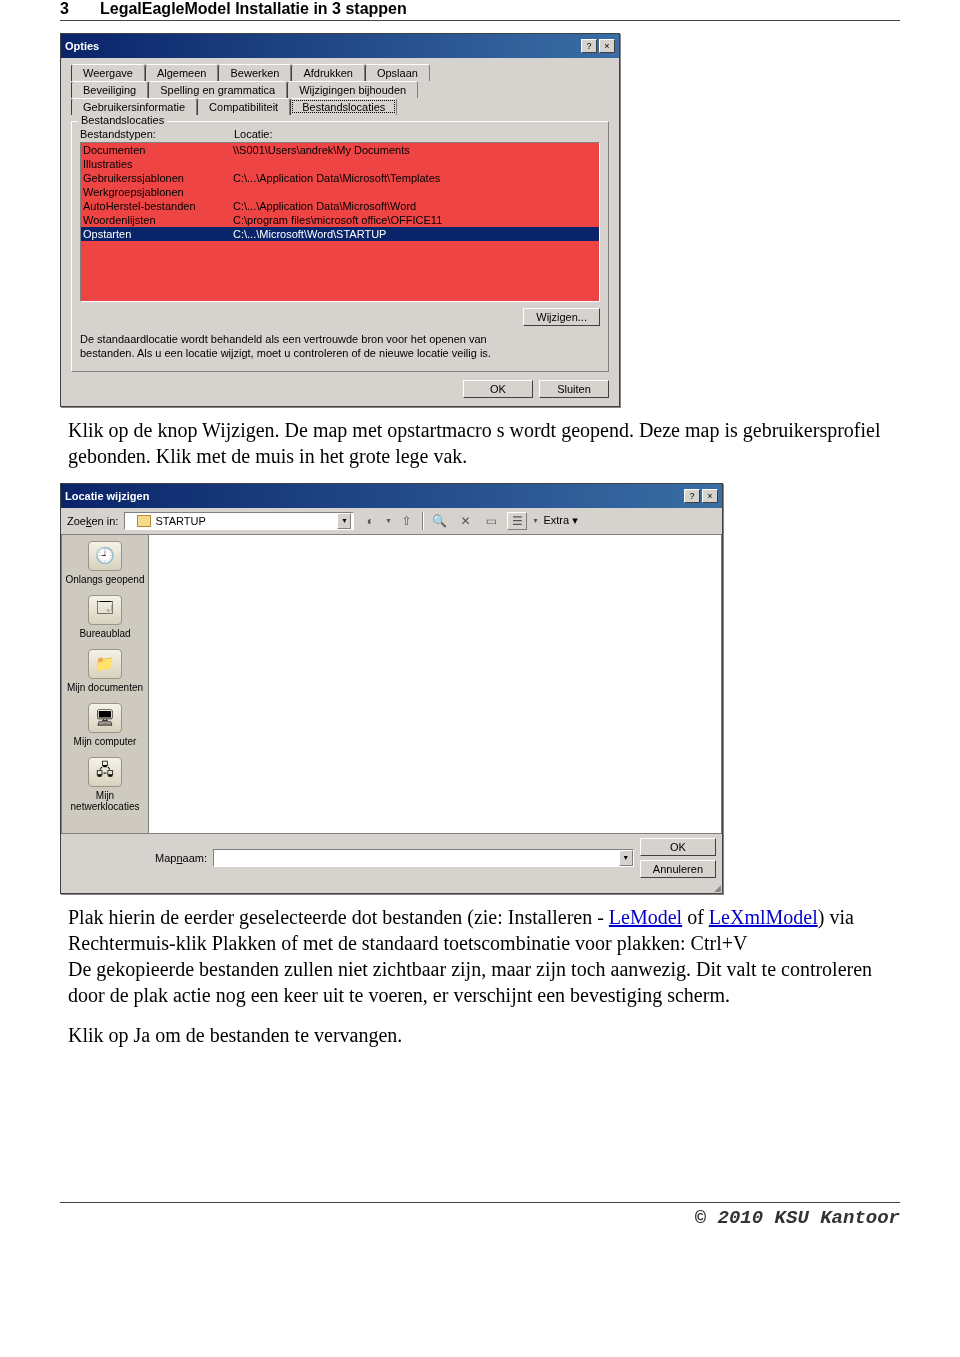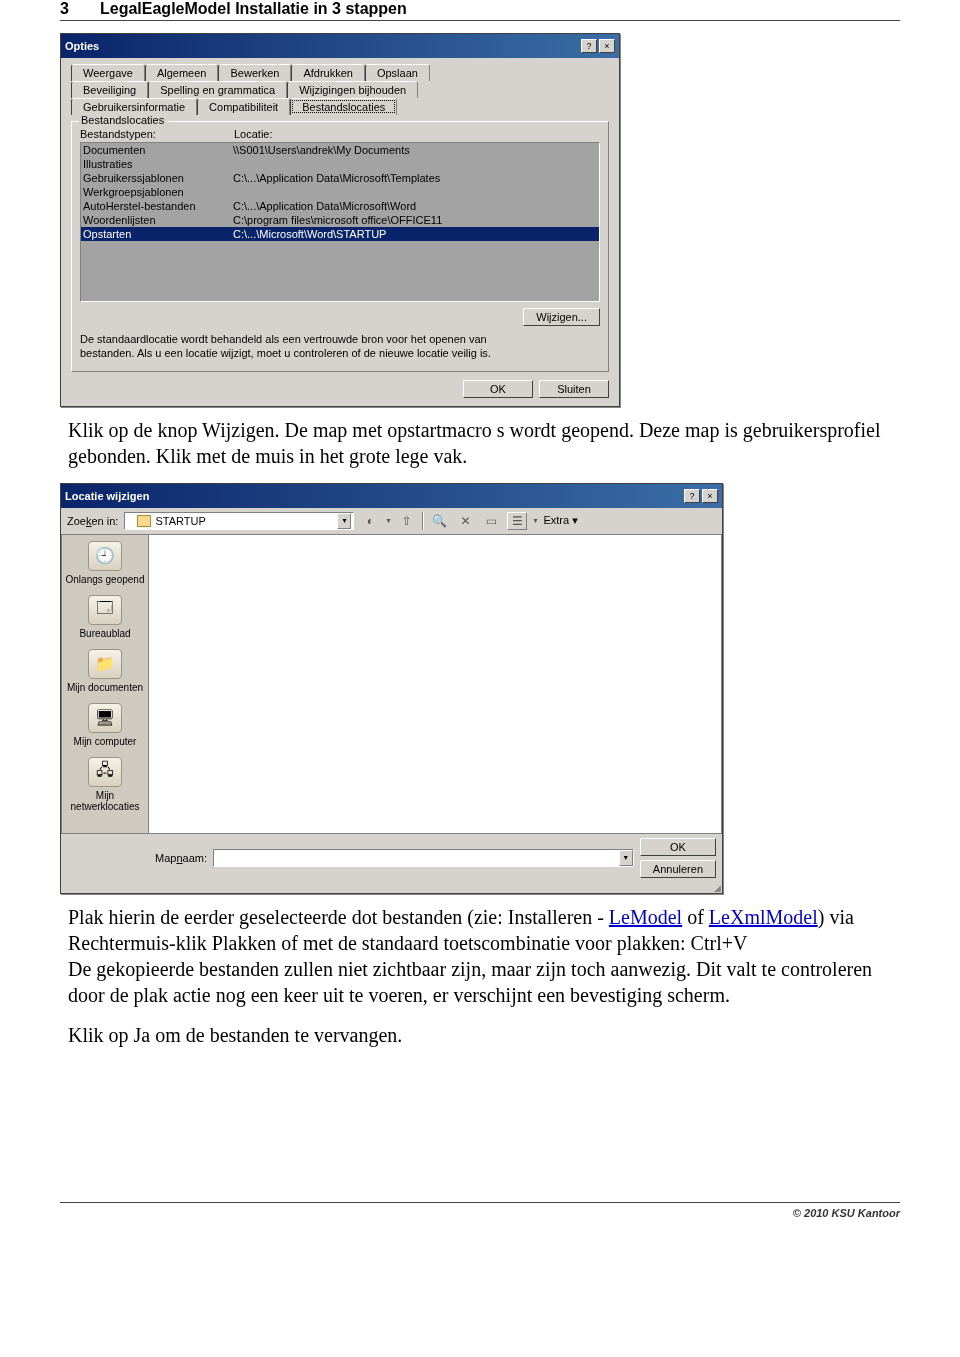--- a/index.html
+++ b/index.html
@@ -23,22 +23,22 @@
     margin-bottom: 12px;
     font-family: Arial, Helvetica, sans-serif;
     font-size: 16px;
     font-weight: bold;
   }
   .page-header .pn { width: 40px; }
   .page-footer {
     text-align: right;
     border-top: 1.5px solid #444;
     padding-top: 4px;
-    font-family: Liberation Sans, sans-serif;
-    font-size: 11px;
+    font-family: Liberation Mono, monospace;
+    font-size: 19px;
     font-style: italic;
     font-weight: bold;
     color: #333;
   }
   p.body { margin: 10px 0 14px 8px; line-height: 1.3; }
   a.link { color: #0000cd; text-decoration: underline; }
 
   
   .win {
     font-family: Tahoma, Arial, sans-serif;
@@ -111,21 +111,21 @@
     background: #d6d3ce;
     padding: 0 3px;
     font-size: 11px;
   }
   .cols { display: flex; gap: 4px; }
   .col-lbl { flex: 0 0 150px; }
   .col-lbl2 { flex: 1; }
   .col-head { margin-bottom: 2px; }
 
   .listbox {
-    background: #a3a3a3;
+    background: #ef4444;
     border: 1px solid #808080;
     border-right-color: #fff;
     border-bottom-color: #fff;
     height: 160px;
     overflow: hidden;
   }
   .listrow { display: flex; padding: 0 2px; line-height: 14px; }
   .listrow.sel { background: #0a246a; color: #fff; }
   .cell1 { flex: 0 0 150px; }
   .cell2 { flex: 1; }

